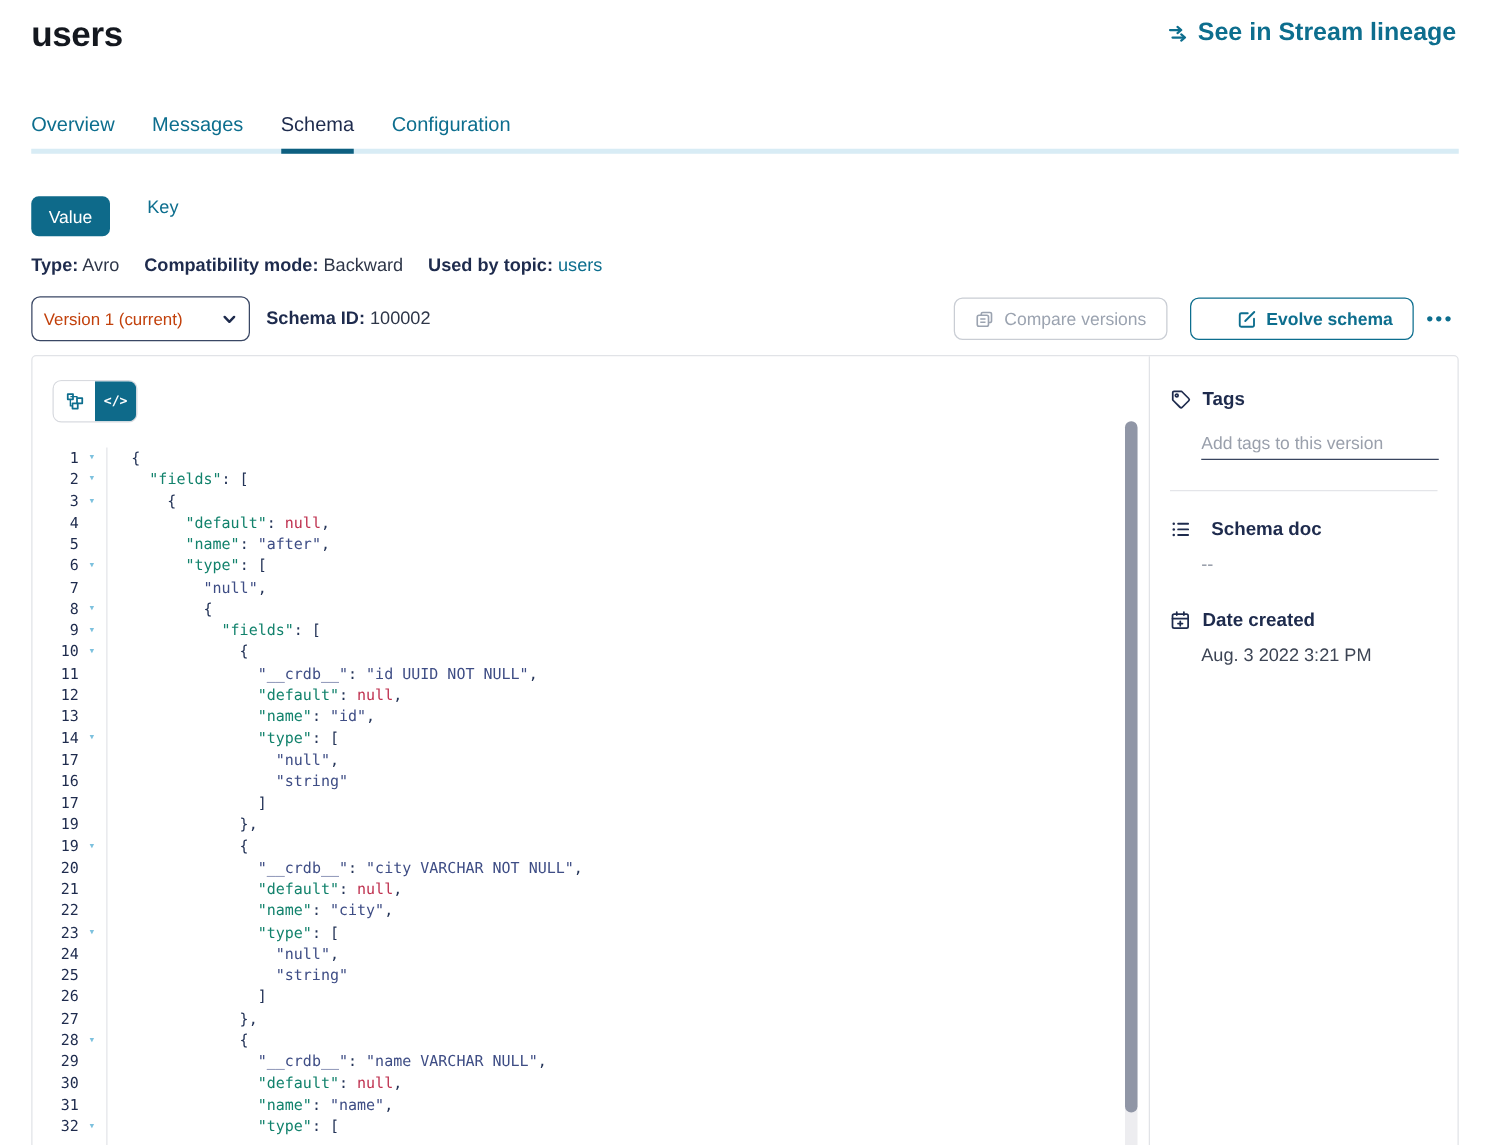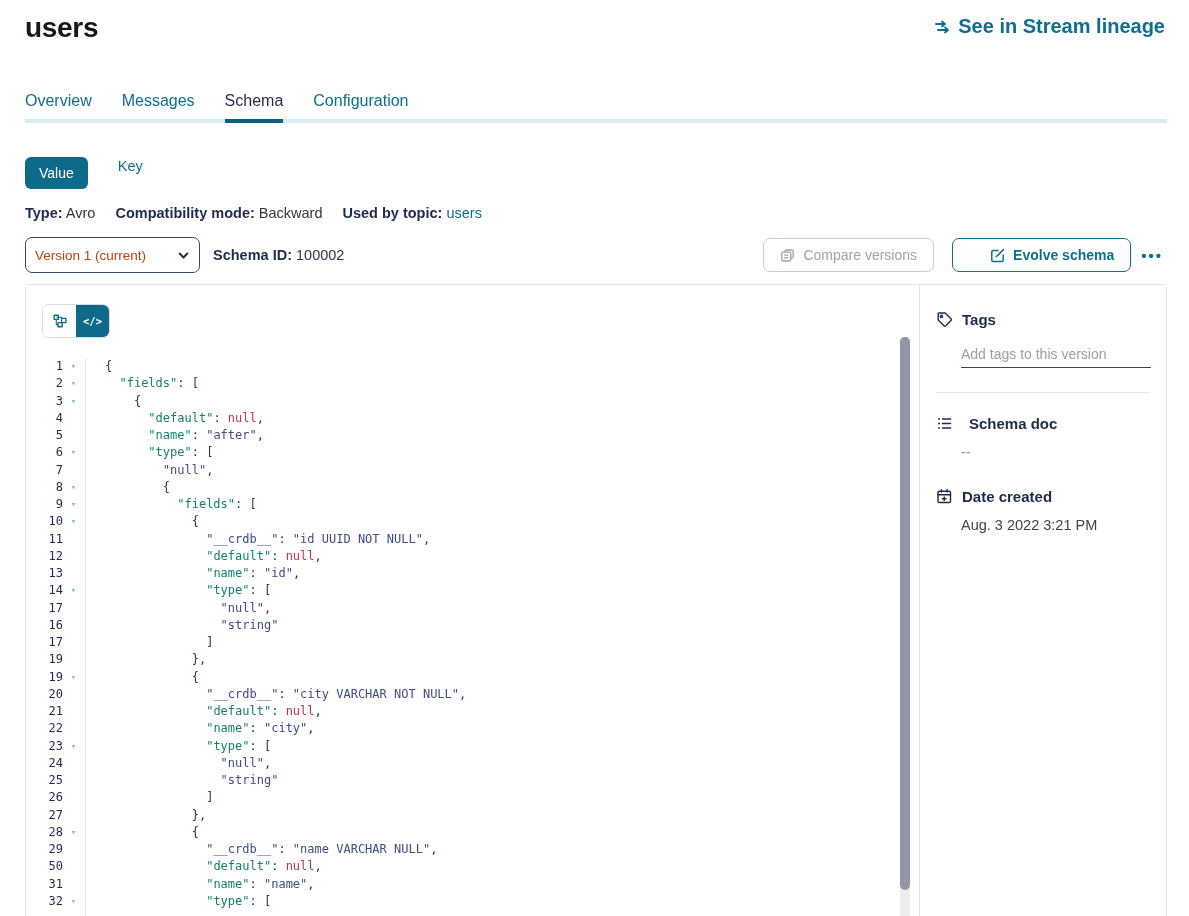--- a/index.html
+++ b/index.html
@@ -328,21 +328,21 @@
                 <span class="line-num">28</span>
                 <span class="fold">▾</span>
                 <span class="code-text"><span class="tok-p">            {</span></span>
               </div>
               <div class="code-row">
                 <span class="line-num">29</span>
                 <span class="fold"></span>
                 <span class="code-text"><span class="tok-p">              </span><span class="tok-s">"__crdb__"</span><span class="tok-p">: </span><span class="tok-s">"name VARCHAR NULL"</span><span class="tok-p">,</span></span>
               </div>
               <div class="code-row">
-                <span class="line-num">50</span>
+                <span class="line-num">30</span>
                 <span class="fold"></span>
                 <span class="code-text"><span class="tok-p">              </span><span class="tok-k">"default"</span><span class="tok-p">: </span><span class="tok-n">null</span><span class="tok-p">,</span></span>
               </div>
               <div class="code-row">
                 <span class="line-num">31</span>
                 <span class="fold"></span>
                 <span class="code-text"><span class="tok-p">              </span><span class="tok-k">"name"</span><span class="tok-p">: </span><span class="tok-s">"name"</span><span class="tok-p">,</span></span>
               </div>
               <div class="code-row">
                 <span class="line-num">32</span>

